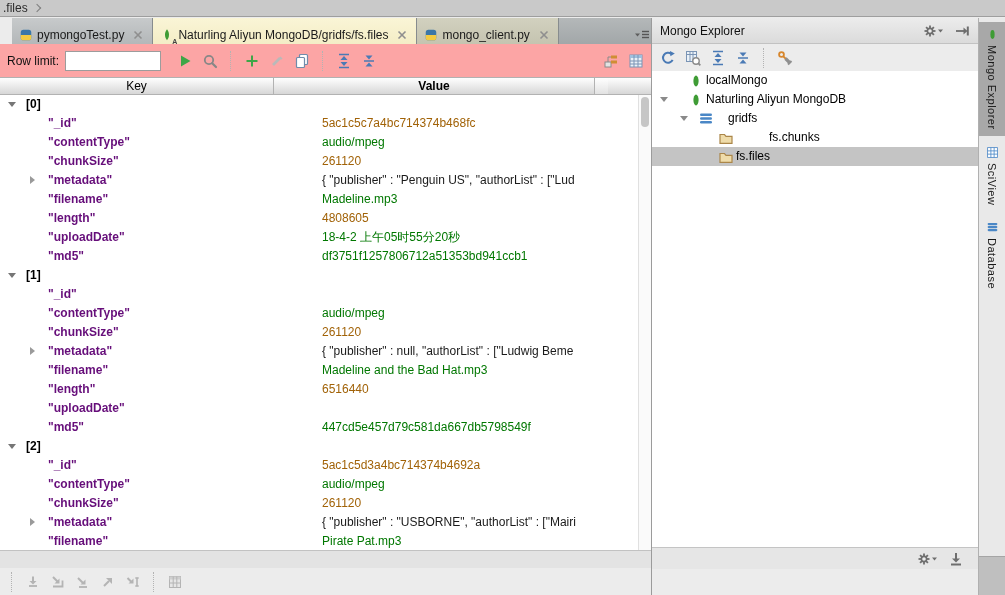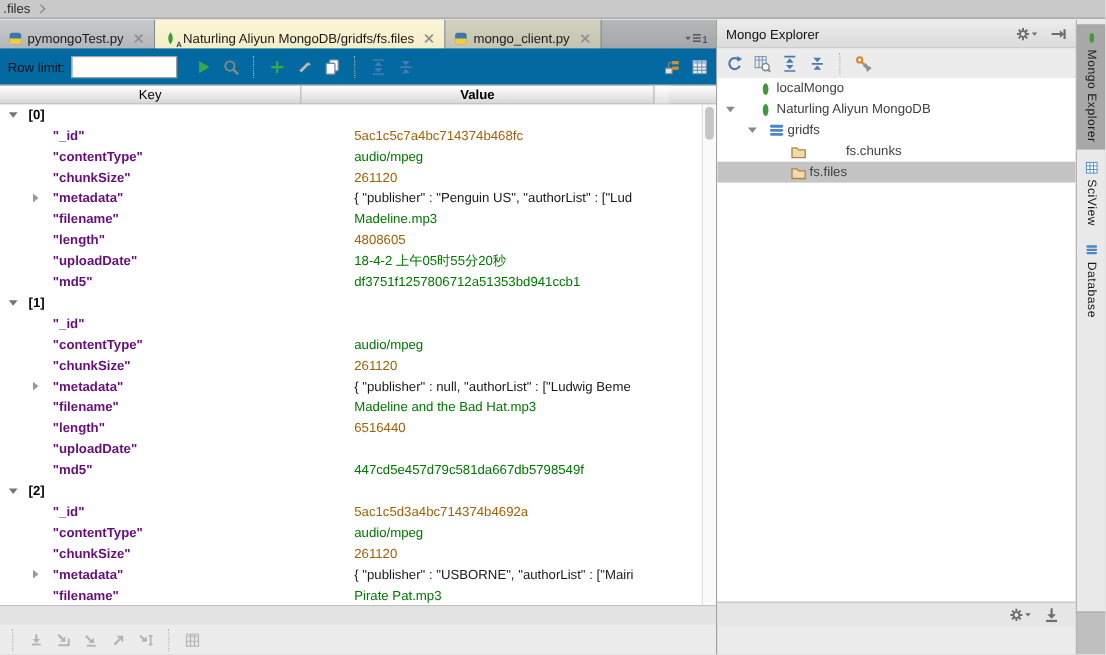--- a/index.html
+++ b/index.html
@@ -10,34 +10,34 @@
   .icon.wide{width:22px;}
 
   
   .breadcrumb-bar{position:absolute;left:0;top:0;width:100%;height:17px;background:#c9c9c9;
     border-bottom:1px solid #9e9e9e;display:flex;align-items:center;padding-left:3px;box-sizing:border-box;color:#2b2b2b;}
   .chev{width:5px;height:5px;border-top:1px solid #7e7e7e;border-right:1px solid #7e7e7e;
     transform:rotate(45deg);margin-left:6px;}
 
   
   .editor{position:absolute;left:0;top:18px;width:651px;bottom:0;}
-  .tab-bar{position:absolute;left:0;top:0;width:100%;height:34px;
+  .tab-bar{position:absolute;left:12px;top:0;width:100%;height:34px;
     background:linear-gradient(#b4b8b9,#9da2a4);border-bottom:1px solid #8e9395;display:flex;box-sizing:border-box;gap:36px;}
   .tabs{display:flex;height:100%;}
   .tab{display:flex;align-items:center;gap:4px;padding:0 7px;border-right:1px solid #878c8e;
     background:linear-gradient(#c7cacb,#aeb2b4);white-space:nowrap;cursor:default;}
   .tab.tinted{background:linear-gradient(#d2d1bf,#c1c0ac);}
   .tab.active{background:linear-gradient(#faf5d6,#f2ebc2);}
   .tab .icon{width:14px;height:14px;}
   .tab-icon-wrap{position:relative;display:inline-block;flex:none;}
   .tab-badge{position:absolute;right:-3px;bottom:-3px;font-size:7px;color:#444;font-weight:bold;}
   .tab-close{width:11px;height:11px;margin-left:3px;}
   .tab-bar-right{margin-left:auto;display:flex;align-items:center;padding:0 7px;}
 
-  .results-toolbar{position:absolute;left:0;top:26px;width:100%;height:33px;background:#0369a1;
+  .results-toolbar{position:absolute;left:0;top:26px;width:100%;height:33px;background:#fca5a5;
     display:flex;align-items:center;padding:0 7px;box-sizing:border-box;gap:6px;}
   .rl-label{color:#111;}
   .rl-input{width:88px;height:18px;border:1px solid #9c9c9c;background:#fff;margin-right:10px;
     font-family:"Liberation Sans",sans-serif;font-size:12px;padding:0 3px;}
   .tb-icons{display:flex;align-items:center;gap:9px;}
   .tsep{width:1px;height:20px;border-left:1px dotted #b3b3b3;margin:0 3px;}
   .spacer{flex:1;}
 
   
   .grid-header{position:absolute;left:0;top:59px;width:651px;height:18px;box-sizing:border-box;
@@ -77,21 +77,21 @@
   .panel-title{color:#111;}
   .ph-icons{margin-left:auto;display:flex;align-items:center;gap:10px;}
   .panel-toolbar{position:absolute;left:0;top:26px;width:100%;height:27px;box-sizing:border-box;
     background:#ececec;display:flex;align-items:center;gap:9px;padding-left:8px;}
   .tree{position:absolute;left:0;top:53px;width:100%;height:476px;background:#fff;overflow:hidden;}
   .trow{position:relative;height:19px;line-height:19px;white-space:nowrap;}
   .trow.selected{background:#c4c4c4;}
   .trow .icon{position:absolute;top:1.5px;width:16px;height:16px;}
   .trow .t-arrow{position:absolute;top:7px;width:0;height:0;
     border-left:4px solid transparent;border-right:4px solid transparent;border-top:5px solid #8a8a8a;}
-  .t-label{position:absolute;color:#404040;}
+  .t-label{position:absolute;color:#000000;}
   .panel-bottom{position:absolute;left:0;top:529px;width:100%;height:22px;box-sizing:border-box;
     background:#e6e6e6;border-top:1px solid #c4c4c4;display:flex;align-items:center;justify-content:flex-end;
     gap:10px;padding-right:14px;}
 
   
   .strip{position:absolute;right:0;top:18px;width:27px;bottom:0;background:#e9e9e9;
     border-left:1px solid #b0b0b0;box-sizing:border-box;}
   .strip-item{display:flex;flex-direction:column;align-items:center;padding:6px 0;margin-top:4px;cursor:default;}
   .strip-item.active{background:#a8a8a8;}
   .strip-item .icon{width:13px;height:13px;margin-bottom:4px;}
@@ -505,21 +505,21 @@
           <span class="t-arrow" style="left: 28px;"></span>
           <span class="icon i-database" style="left: 46px;">
             <svg viewBox="0 0 16 16">
               <g fill="#4a87c6">
                 <rect x="2" y="2.5" width="12" height="2.6" rx="1.3"></rect>
                 <rect x="2" y="6.2" width="12" height="2.6" rx="1.3"></rect>
                 <rect x="2" y="9.9" width="12" height="2.6" rx="1.3"></rect>
               </g>
             </svg>
           </span>
-          <span class="t-label" style="left: 64px;">gridfs</span>
+          <span class="t-label" style="left: 76px;">gridfs</span>
         </div>
         <div class="trow">
           <span class="icon i-folder" style="left: 66px;">
             <svg viewBox="0 0 16 16">
               <path d="M2 4.5h4.5L8 6.3h6v7H2z" fill="#efdcaa" stroke="#ab8649" stroke-width="1.2"></path>
             </svg>
           </span>
           <span class="t-label" style="left: 84px; margin-left: 33px;">fs.chunks</span>
         </div>
         <div class="trow selected">

